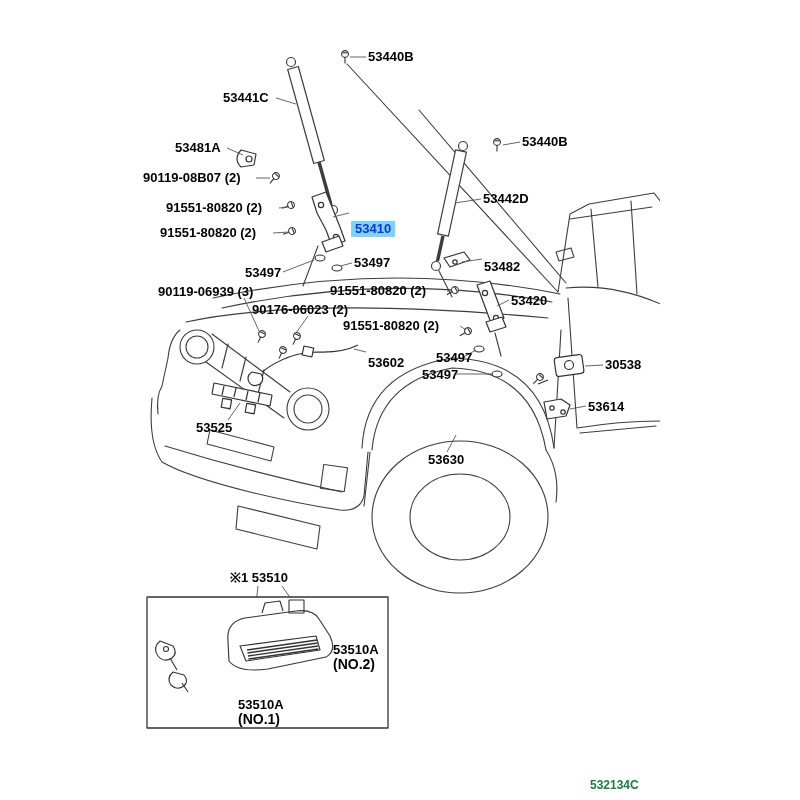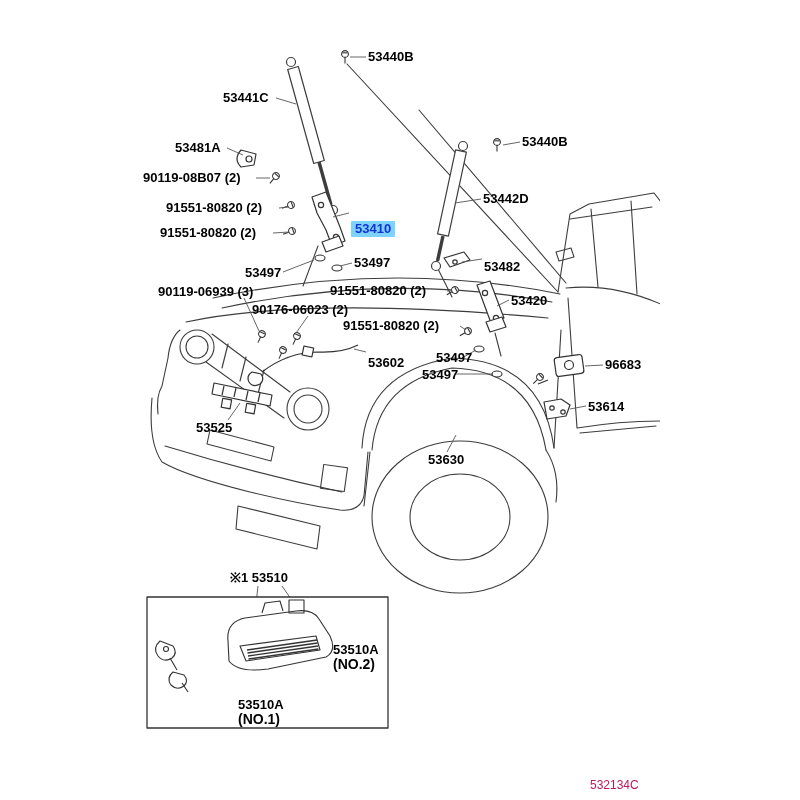--- a/index.html
+++ b/index.html
@@ -14,21 +14,21 @@
     color:#000;
     white-space:nowrap;
     line-height:1.1;
     cursor:pointer;
   }
   .part-label.small{font-size:14px;cursor:default;}
   .part-label.highlight{padding:1px 4px;border-radius:1px;}
   .footer-code{
     position:absolute;
     left:590px;top:778px;
-    font-size:12px;font-weight:normal;color:#be185d;
+    font-size:12px;font-weight:bold;color:#15803d;
   }
 </style>
 </head>
 <body>
 
 <div class="stage">
 
   <svg width="800" height="800" viewBox="0 0 800 800">
     <defs>
       <g id="bolt" stroke="#333" stroke-width="1.1" fill="#fff">
@@ -224,21 +224,21 @@
       <div class="part-label" style="left: 245px; top: 266px;">53497</div>
       <div class="part-label" style="left: 354px; top: 256px;">53497</div>
       <div class="part-label" style="left: 484px; top: 260px;">53482</div>
       <div class="part-label" style="left: 330px; top: 284px;">91551-80820 (2)</div>
       <div class="part-label" style="left: 158px; top: 285px;">90119-06939 (3)</div>
       <div class="part-label" style="left: 252px; top: 303px; text-align: right;">90176-06023 (2)</div>
       <div class="part-label" style="left: 511px; top: 294px;">53420</div>
       <div class="part-label" style="left: 343px; top: 319px;">91551-80820 (2)</div>
       <div class="part-label" style="left: 368px; top: 345px; margin-top: 11px;">53602</div>
       <div class="part-label" style="left: 436px; top: 351px;">53497</div>
-      <div class="part-label" style="left: 605px; top: 358px;">96683</div>
+      <div class="part-label" style="left: 605px; top: 358px;">30538</div>
       <div class="part-label" style="left: 422px; top: 368px;">53497</div>
       <div class="part-label" style="left: 588px; top: 400px;">53614</div>
       <div class="part-label" style="left: 196px; top: 421px;">53525</div>
       <div class="part-label" style="left: 428px; top: 453px;">53630</div>
       <div class="part-label" style="left: 230px; top: 571px;">※1 53510</div>
       <div class="part-label" style="left: 333px; top: 643px;">53510A</div>
       <div class="part-label small" style="left: 333px; top: 657px;">(NO.2)</div>
       <div class="part-label" style="left: 238px; top: 698px;">53510A</div>
       <div class="part-label small" style="left: 238px; top: 712px;">(NO.1)</div>
     </div>

